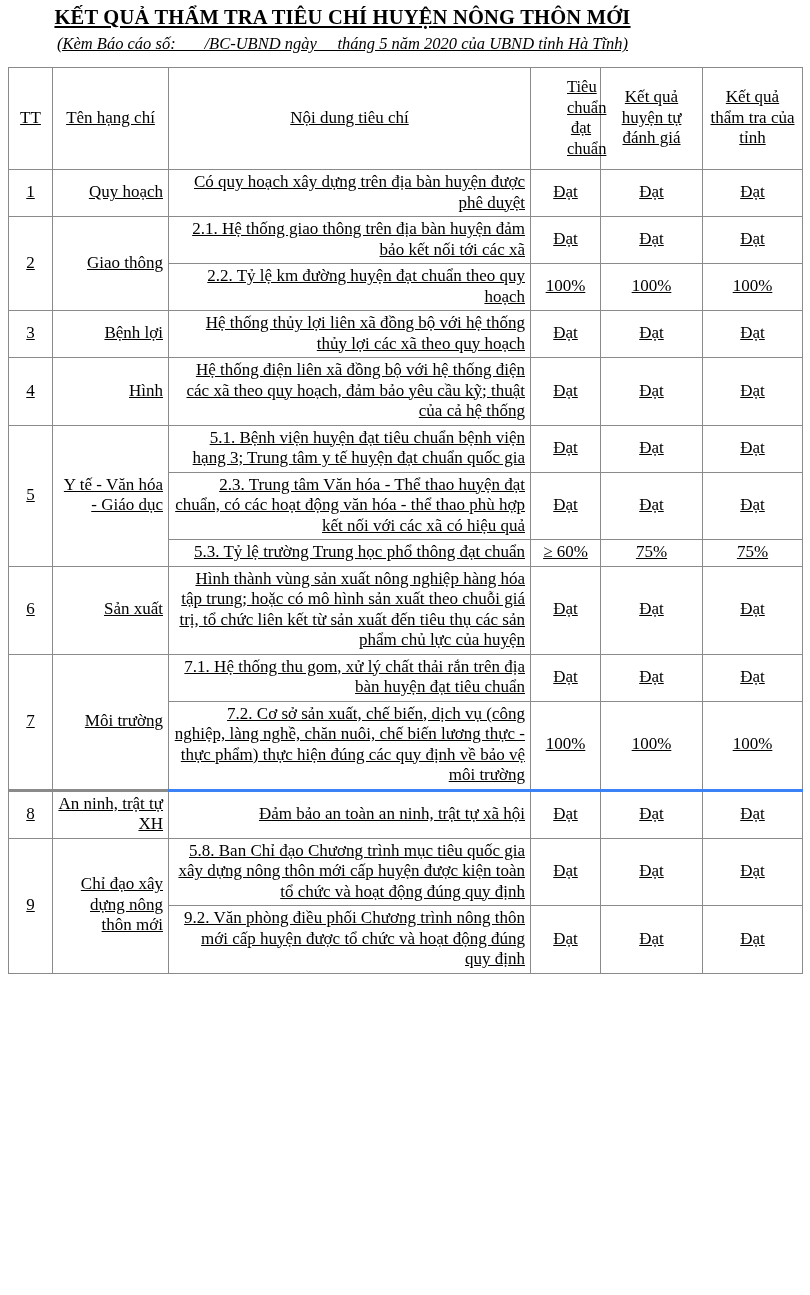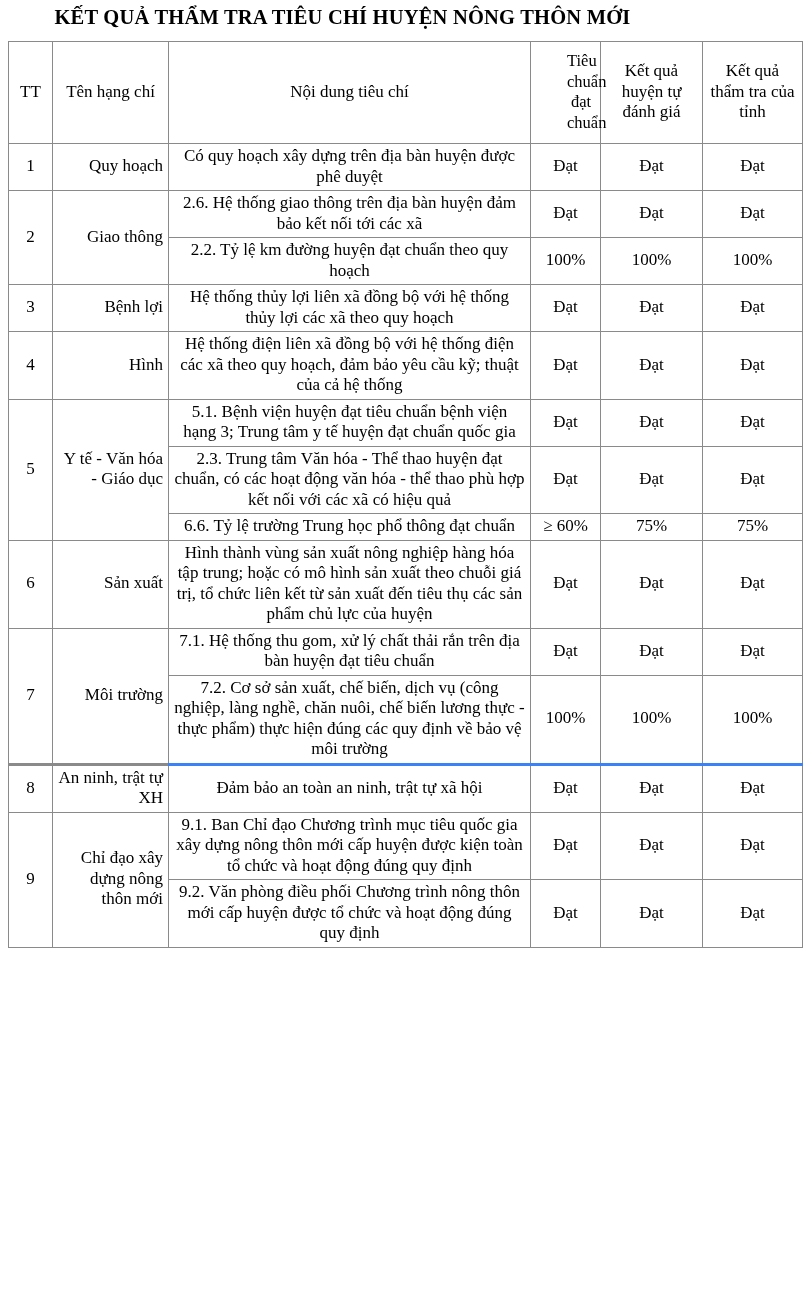--- a/index.html
+++ b/index.html
@@ -12,20 +12,21 @@
     height: 1295px;
     font-family: "Liberation Serif", "DejaVu Serif", serif;
     color: #000000;
     overflow: hidden;
   }
   .page {
     position: relative;
     width: 685px;
     height: 1295px;
     box-sizing: border-box;
+    text-decoration: underline;
   }
 
   
   .title-block {
     padding-top: 6px;
     text-align: center;
   }
   .doc-title-line {
     font-weight: bold;
     font-size: 20.5px;
@@ -72,38 +73,39 @@
     font-weight: bold;
     font-size: 17px;
     line-height: 20px;
     vertical-align: middle;
     height: 96px;
   }
   thead th.narrow { font-size: 16.5px; padding-left: 36px; }
 
   td.tt       { text-align: center; font-size: 17.5px; }
   td.name     { text-align: right; font-weight: bold; font-size: 17px; line-height: 20px; }
-  td.content  { text-align: center; vertical-align: middle; }
+  td.content  { text-align: right; vertical-align: middle; }
   td.result   { text-align: center; }
 
   
   tr.pagebreak > td {
     border-top: 3px solid #8a8a8a;
   }
   tr.pagebreak-above > td {
     border-bottom: 3px solid #3b82f6;
   }
 </style>
 </head>
 <body>
 
 <div class="page">
 
   <div class="title-block">
     <div class="doc-title-line">KẾT QUẢ THẨM TRA TIÊU CHÍ HUYỆN NÔNG THÔN MỚI</div>
+    <div class="doc-subtitle">(Kèm Báo cáo số:       /BC-UBND ngày     tháng 5 năm 2020 của UBND tỉnh Hà Tĩnh)</div>
   </div>
 
   <div class="table-wrap">
     <table class="crit">
       <colgroup>
         <col class="c-tt">
         <col class="c-name">
         <col class="c-content">
         <col class="c-std">
         <col class="c-self">
@@ -124,21 +126,21 @@
             <td class="tt" rowspan="1">1</td>
             <td class="name" rowspan="1">Quy hoạch</td>
             <td class="content">Có quy hoạch xây dựng trên địa bàn huyện được phê duyệt</td>
             <td class="result">Đạt</td>
             <td class="result">Đạt</td>
             <td class="result">Đạt</td>
           </tr>
           <tr>
             <td class="tt" rowspan="2">2</td>
             <td class="name" rowspan="2">Giao thông</td>
-            <td class="content">2.6. Hệ thống giao thông trên địa bàn huyện đảm bảo kết nối tới các xã</td>
+            <td class="content">2.1. Hệ thống giao thông trên địa bàn huyện đảm bảo kết nối tới các xã</td>
             <td class="result">Đạt</td>
             <td class="result">Đạt</td>
             <td class="result">Đạt</td>
           </tr>
           <tr>
             <td class="content">2.2. Tỷ lệ km đường huyện đạt chuẩn theo quy hoạch</td>
             <td class="result">100%</td>
             <td class="result">100%</td>
             <td class="result">100%</td>
           </tr>
@@ -166,21 +168,21 @@
             <td class="result">Đạt</td>
             <td class="result">Đạt</td>
           </tr>
           <tr>
             <td class="content">2.3. Trung tâm Văn hóa - Thể thao huyện đạt chuẩn, có các hoạt động văn hóa - thể thao phù hợp kết nối với các xã có hiệu quả</td>
             <td class="result">Đạt</td>
             <td class="result">Đạt</td>
             <td class="result">Đạt</td>
           </tr>
           <tr>
-            <td class="content">6.6. Tỷ lệ trường Trung học phổ thông đạt chuẩn</td>
+            <td class="content">5.3. Tỷ lệ trường Trung học phổ thông đạt chuẩn</td>
             <td class="result">≥ 60%</td>
             <td class="result">75%</td>
             <td class="result">75%</td>
           </tr>
           <tr>
             <td class="tt" rowspan="1">6</td>
             <td class="name" rowspan="1">Sản xuất</td>
             <td class="content">Hình thành vùng sản xuất nông nghiệp hàng hóa tập trung; hoặc có mô hình sản xuất theo chuỗi giá trị, tổ chức liên kết từ sản xuất đến tiêu thụ các sản phẩm chủ lực của huyện</td>
             <td class="result">Đạt</td>
             <td class="result">Đạt</td>
@@ -204,21 +206,21 @@
             <td class="tt" rowspan="1">8</td>
             <td class="name" rowspan="1">An ninh, trật tự XH</td>
             <td class="content">Đảm bảo an toàn an ninh, trật tự xã hội</td>
             <td class="result">Đạt</td>
             <td class="result">Đạt</td>
             <td class="result">Đạt</td>
           </tr>
           <tr>
             <td class="tt" rowspan="2">9</td>
             <td class="name" rowspan="2">Chỉ đạo xây dựng nông thôn mới</td>
-            <td class="content">9.1. Ban Chỉ đạo Chương trình mục tiêu quốc gia xây dựng nông thôn mới cấp huyện được kiện toàn tổ chức và hoạt động đúng quy định</td>
+            <td class="content">5.8. Ban Chỉ đạo Chương trình mục tiêu quốc gia xây dựng nông thôn mới cấp huyện được kiện toàn tổ chức và hoạt động đúng quy định</td>
             <td class="result">Đạt</td>
             <td class="result">Đạt</td>
             <td class="result">Đạt</td>
           </tr>
           <tr>
             <td class="content">9.2. Văn phòng điều phối Chương trình nông thôn mới cấp huyện được tổ chức và hoạt động đúng quy định</td>
             <td class="result">Đạt</td>
             <td class="result">Đạt</td>
             <td class="result">Đạt</td>
           </tr>

